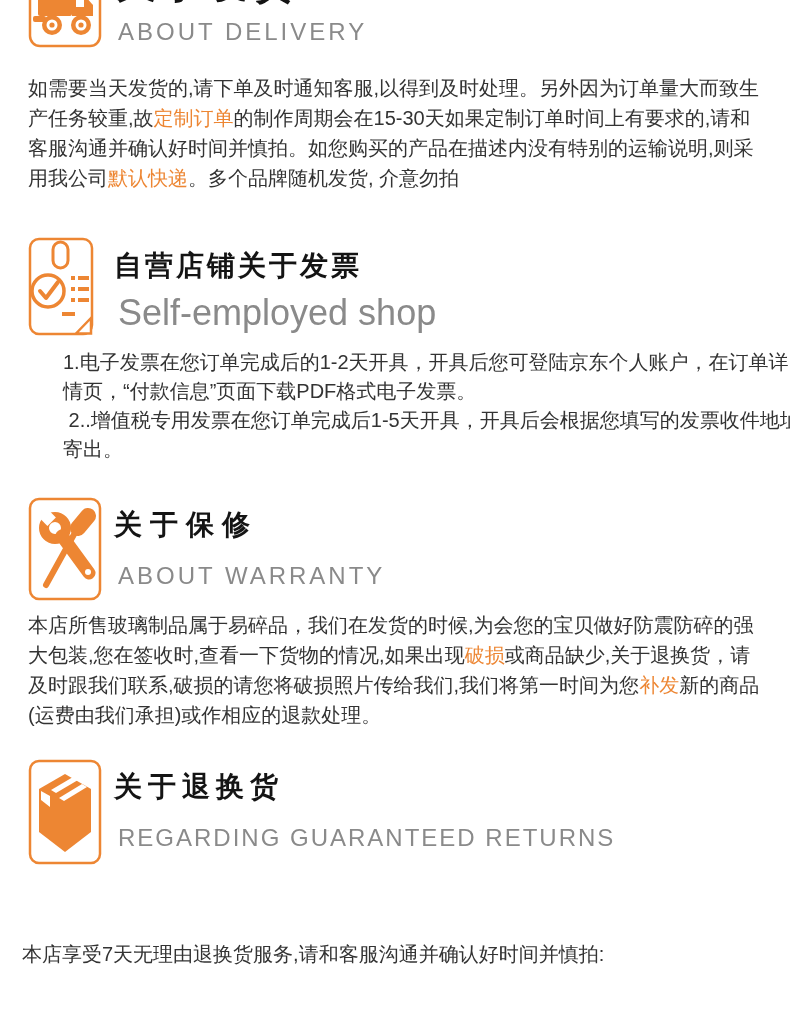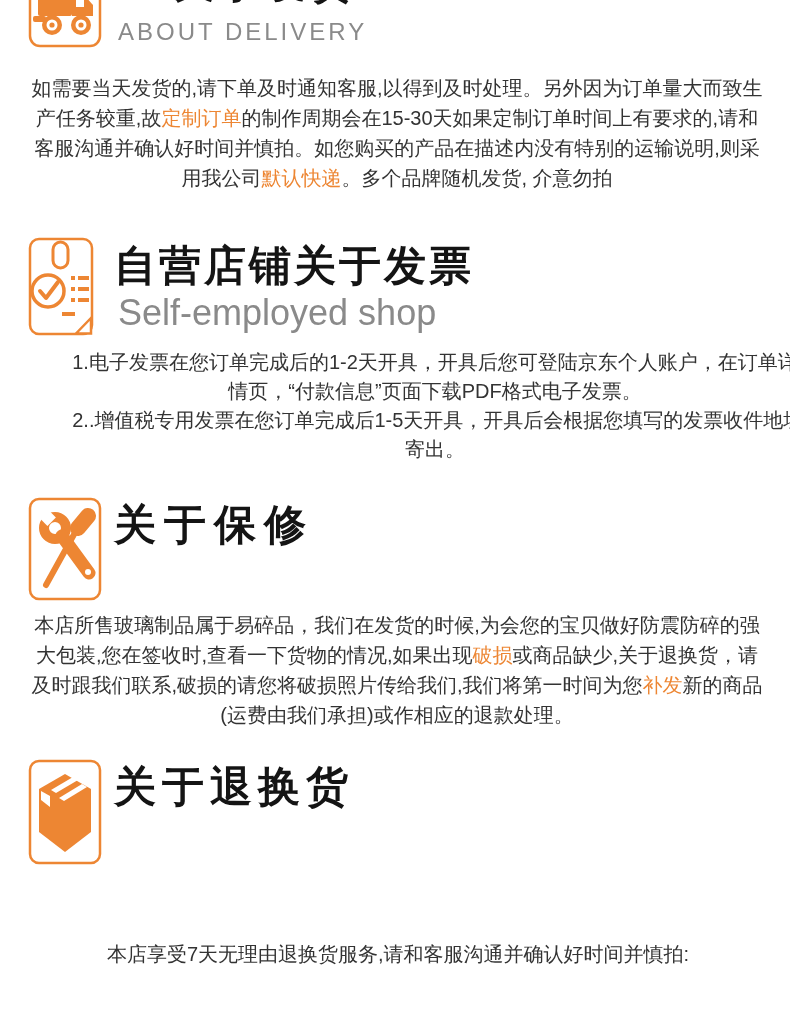--- a/index.html
+++ b/index.html
@@ -9,27 +9,26 @@
     --body:#333333;
   }
   *{margin:0;padding:0;box-sizing:border-box;}
   html,body{background:#ffffff;}
   .page{
     position:relative;
     width:790px;height:1033px;
     background:#fff;
     overflow:hidden;
     font-family:"Liberation Sans","DejaVu Sans",sans-serif;
-    text-align:center;
   }
   .abs{position:absolute;}
   
   .cn-title{
     font-weight:700;color:var(--title);
-    font-size:42px;line-height:50px;letter-spacing:6px;
+    font-size:28px;line-height:50px;letter-spacing:6px;
     white-space:nowrap;
   }
   .en-subtitle{
     color:var(--subtitle);
     font-size:24px;line-height:28px;letter-spacing:3px;
     white-space:nowrap;font-weight:400;
   }
   .en-mixed{
     color:var(--subtitle);
     font-size:36px;line-height:30px;letter-spacing:0px;
@@ -116,34 +115,36 @@
 
       <circle class="stroke-a" cx="27" cy="31" r="11" stroke-width="10"></circle>
       <rect class="white" x="10" y="13" width="16" height="12" transform="rotate(45 18 19)"></rect>
       <line class="stroke-a-thick" x1="34" y1="39" x2="61" y2="76" stroke-width="13"></line>
       <circle class="white" cx="60" cy="75" r="3"></circle>
     </svg>
   </div>
 
   <div class="abs cn-title" style="left:114px;top:500px;letter-spacing:8px;">关于保修</div>
 
+  <div class="abs en-subtitle" style="left:118px;top:562px;">ABOUT WARRANTY</div>
 
   <div class="abs body-text" style="left:28px;top:610px;width:738px;"><span>本店所售玻璃制品属于易碎品，我们在发货的时候,为会您的宝贝做好防震防碎的强大包装,您在签收时,查看一下货物的情况,如果出现</span><span class="hl">破损</span><span>或商品缺少,关于退换货，请及时跟我们联系,破损的请您将破损照片传给我们,我们将第一时间为您</span><span class="hl">补发</span><span>新的商品(运费由我们承担)或作相应的退款处理。</span></div>
 
   <div class="abs" style="left:28px;top:759px;width:74px;height:106px;">
     <svg width="74" height="106" viewBox="0 0 74 106" style="display:block;">
       <rect class="st-border" x="2" y="2" width="70" height="102" rx="9"></rect>
       <polygon class="fill-a" points="37,15 63,30 63,73 37,93 11,73 11,30"></polygon>
       <polygon class="white" points="23,31 45,18 50,21 28,34"></polygon>
       <polygon class="white" points="31,39 54,25 59,28 36,42"></polygon>
       <polygon class="white" points="13,32 22,37 22,48 13,41"></polygon>
     </svg>
   </div>
 
   <div class="abs cn-title" style="left:114px;top:762px;">关于退换货</div>
 
+  <div class="abs en-subtitle" style="left:118px;top:824px;letter-spacing:2px;">REGARDING GUARANTEED RETURNS</div>
 
   <div class="abs body-text" style="left:22px;top:874px;width:752px;line-height:32px;">
     <div class="list-line">本店享受7天无理由退换货服务,请和客服沟通并确认好时间并慎拍:</div>
     
   </div>
 
 </div>
 
 </body></html>

